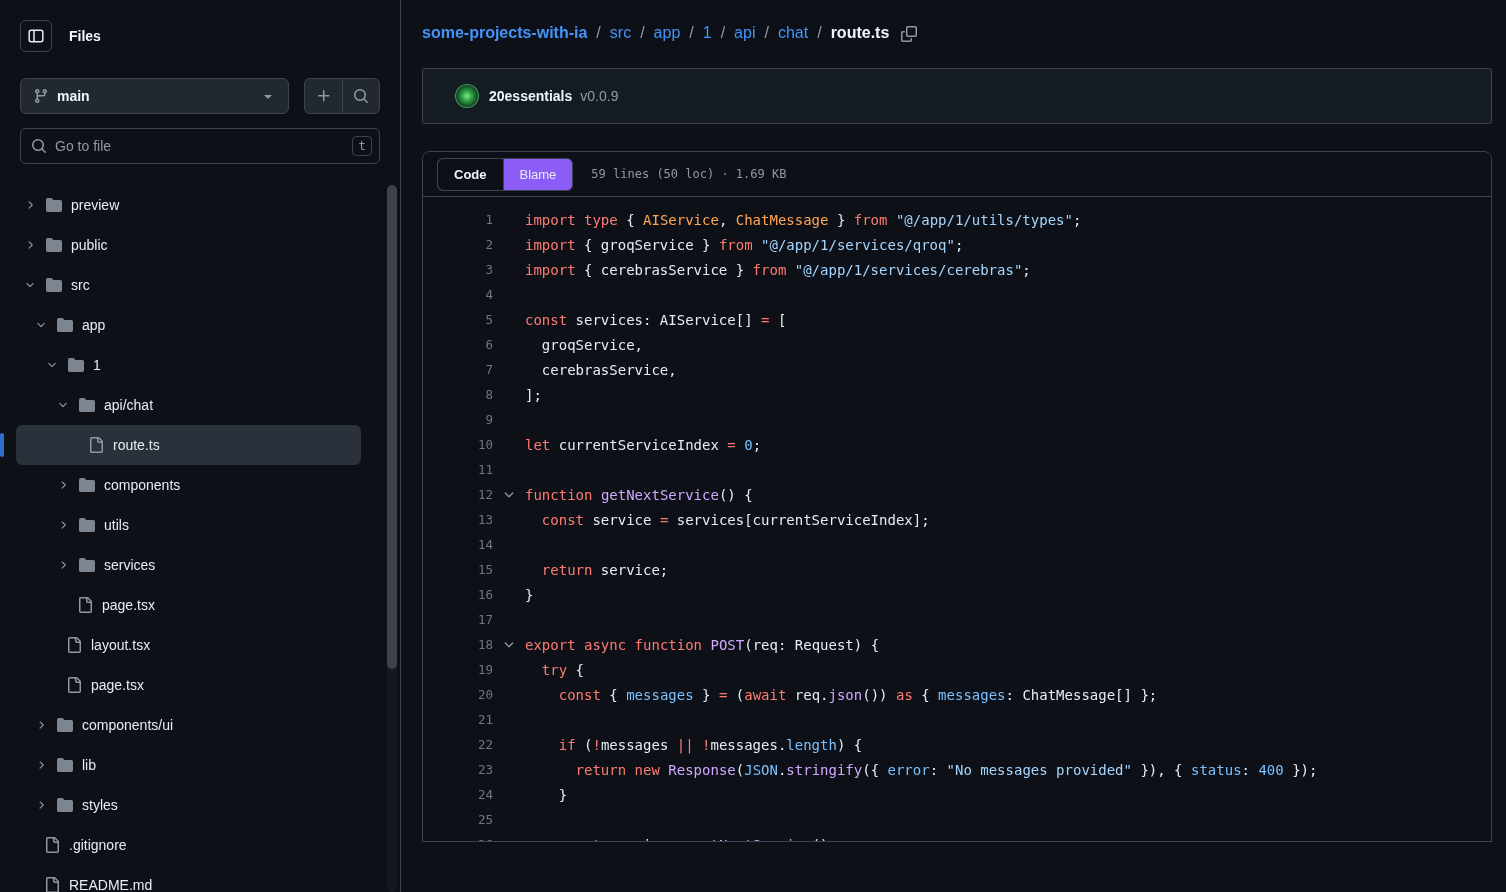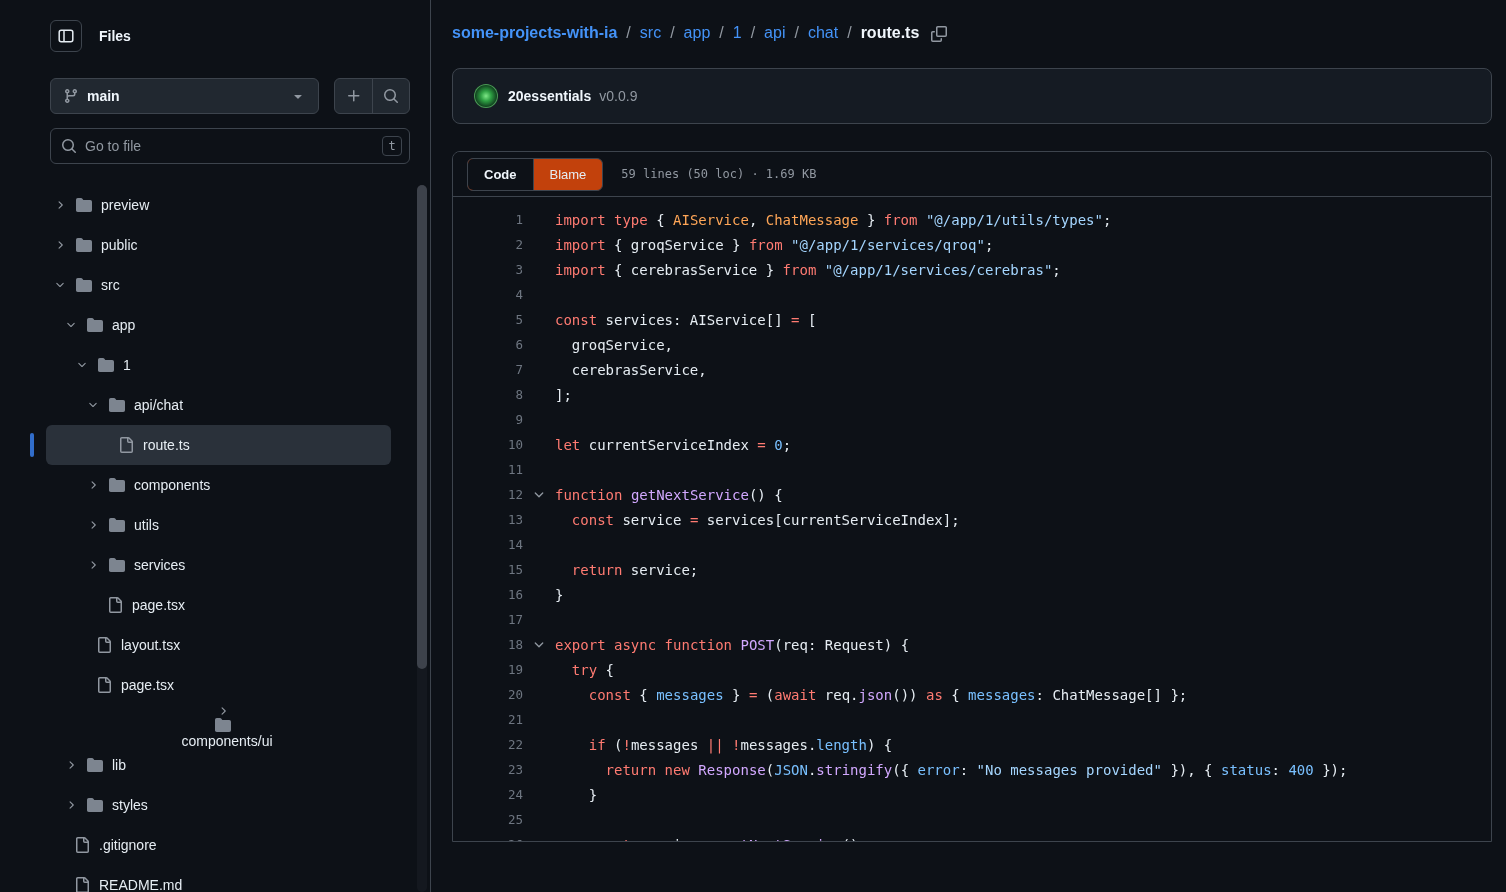--- a/index.html
+++ b/index.html
@@ -6,21 +6,21 @@
   html,body { width:1506px; height:892px; overflow:hidden; }
   body {
     background:#0d1117;
     color:#e6edf3;
     font-family:"Liberation Sans", sans-serif;
     font-size:14px;
   }
   .app { display:flex; width:1506px; height:892px; }
 
   
-  .sidebar { width:401px; flex-shrink:0; border-right:1px solid #3d444d; position:relative; padding-top:20px; background:#0d1117; overflow:hidden; height:892px;margin-left:30px; }
+  .sidebar { width:401px; flex-shrink:0; border-right:1px solid #3d444d; position:relative; padding-top:20px; background:#0d1117; overflow:hidden; height:892px; }
   .sidebar-top { display:flex; align-items:center; gap:17px; padding:0 20px; height:32px; }
   .icon-btn { width:32px; height:32px; background:transparent; border:1px solid #3d444d; border-radius:6px; display:flex; align-items:center; justify-content:center; cursor:pointer; color:#e6edf3; flex-shrink:0; }
   .files-title { font-weight:700; font-size:14px; color:#f0f6fc; }
 
   .sidebar-controls { display:flex; gap:15px; margin:26px 20px 0 20px; height:36px;border-radius:7px; }
   .branch-btn { flex:1; display:flex; align-items:center; gap:8px; background:#212830; border:1px solid #3d444d; border-radius:6px; padding:0 12px; color:#f0f6fc; font-size:14px; font-weight:600; cursor:pointer; }
   .branch-btn .caret { margin-left:auto; color:#9198a1; display:flex; }
   .btn-group { display:flex; border:1px solid #3d444d; border-radius:6px; overflow:hidden; background:#212830; }
   .btn-group button { width:37px; height:34px; background:transparent; border:none; color:#9198a1; display:flex; align-items:center; justify-content:center; cursor:pointer; }
   .btn-group button + button { border-left:1px solid #3d444d; }
@@ -46,28 +46,28 @@
 
   
   .main { flex:1; padding:18px 14px 0 21px; overflow:hidden; }
   .breadcrumb { display:flex; align-items:flex-end; font-size:16px; height:24px; }
   .bc-link { color:var(--accent,#4493f8); text-decoration:none; cursor:pointer; }
   .bc-repo { font-weight:600; }
   .bc-sep { color:#9198a1; margin:0 9px; }
   .bc-file { color:#f0f6fc; font-weight:700; }
   .copy-btn { background:transparent; border:none; color:#9198a1; margin-left:12px; cursor:pointer; display:flex; align-items:center; }
 
-  .commit-bar { margin-top:26px; height:56px; background:#151b23; border:1px solid #3d444d; border-radius:8px; display:flex; align-items:center; padding:0 21px; }
+  .commit-bar { margin-top:26px; height:56px; background:#151b23; border:1px solid #3d444d; border-radius:3px; display:flex; align-items:center; padding:0 32px; }
   .avatar { width:24px; height:24px; border-radius:50%; flex-shrink:0; background:radial-gradient(circle at 50% 50%, #7ee787 0%, #2ea043 30%, #0b3018 70%, #051a0d 100%); box-shadow:inset 0 0 0 1px rgba(126,231,135,0.55); cursor:pointer; }
   .commit-author { color:#f0f6fc; font-weight:600; font-size:14px; margin-left:10px; text-decoration:none; cursor:pointer; }
   .commit-msg { color:#9198a1; font-size:14px; margin-left:8px; cursor:pointer; }
 
   .code-container { margin-top:27px; border:1px solid #3d444d; border-radius:8px 8px 0 0; height:691px; overflow:hidden; }
   .code-header { height:45px; display:flex; align-items:center; padding:0 14px; border-bottom:1px solid #3d444d; background:#0d1117; }
-  .tab-group { display:flex; border:1px solid #3d444d; border-radius:6px; overflow:hidden; background:#c2410c; }
+  .tab-group { display:flex; border:1px solid #3d444d; border-radius:6px; overflow:hidden; background:#8b5cf6; }
   .tab { padding:8px 16px; font-size:13px; background:transparent; border:none; color:#e6edf3; cursor:pointer; font-family:"Liberation Sans", sans-serif; }
   .tab.active { background:#0d1117; font-weight:700; color:#f0f6fc; border-right:1px solid #3d444d; }
   .file-meta { margin-left:18px; font-family:"DejaVu Sans Mono", monospace; font-size:12px; color:#9198a1; }
 
   .code-body { padding-top:10px; font-family:"DejaVu Sans Mono", monospace; }
   .code-line { display:flex; align-items:center; height:25px; }
   .ln { width:70px; text-align:right; color:#6e7681; font-size:12.5px; flex-shrink:0; cursor:pointer; }
   .fold-col { width:32px; display:flex; justify-content:center; align-items:center; color:#9198a1; flex-shrink:0; }
   .code-text { white-space:pre; font-size:14px; }
   .tk-k { color:var(--syntax-keyword,#ff7b72); }
@@ -272,21 +272,21 @@
           <span class="tree-label">layout.tsx</span>
         </div>
         <div class="tree-row" style="padding-left: 50px;">
           <span class="tree-icon file">
             <svg width="16" height="16" viewBox="0 0 16 16" fill="currentColor">
               <path d="M2 1.75C2 .784 2.784 0 3.75 0h6.586c.464 0 .909.184 1.237.513l2.914 2.914c.329.328.513.773.513 1.237v9.586A1.75 1.75 0 0 1 13.25 16h-9.5A1.75 1.75 0 0 1 2 14.25Zm1.75-.25a.25.25 0 0 0-.25.25v12.5c0 .138.112.25.25.25h9.5a.25.25 0 0 0 .25-.25V6h-2.75A1.75 1.75 0 0 1 9 4.25V1.5Zm6.75.062V4.25c0 .138.112.25.25.25h2.688l-.011-.013-2.914-2.914-.013-.011Z"></path>
             </svg>
           </span>
           <span class="tree-label">page.tsx</span>
         </div>
-        <div class="tree-row" style="padding-left: 17px; flex-direction: column;">
+        <div class="tree-row" style="padding-left: 17px;">
           <span class="tree-chevron">
             <svg width="12" height="12" viewBox="0 0 16 16" fill="currentColor">
               <path d="M6.22 3.22a.75.75 0 0 1 1.06 0l4.25 4.25a.75.75 0 0 1 0 1.06l-4.25 4.25a.751.751 0 0 1-1.042-.018.751.751 0 0 1-.018-1.042L9.94 8 6.22 4.28a.75.75 0 0 1 0-1.06Z"></path>
             </svg>
           </span>
           <span class="tree-icon folder">
             <svg width="16" height="16" viewBox="0 0 16 16" fill="currentColor">
               <path d="M1.75 1A1.75 1.75 0 0 0 0 2.75v10.5C0 14.216.784 15 1.75 15h12.5A1.75 1.75 0 0 0 16 13.25v-8.5A1.75 1.75 0 0 0 14.25 3H7.5a.25.25 0 0 1-.2-.1l-.9-1.2C6.07 1.26 5.55 1 5 1H1.75Z"></path>
             </svg>
           </span>

